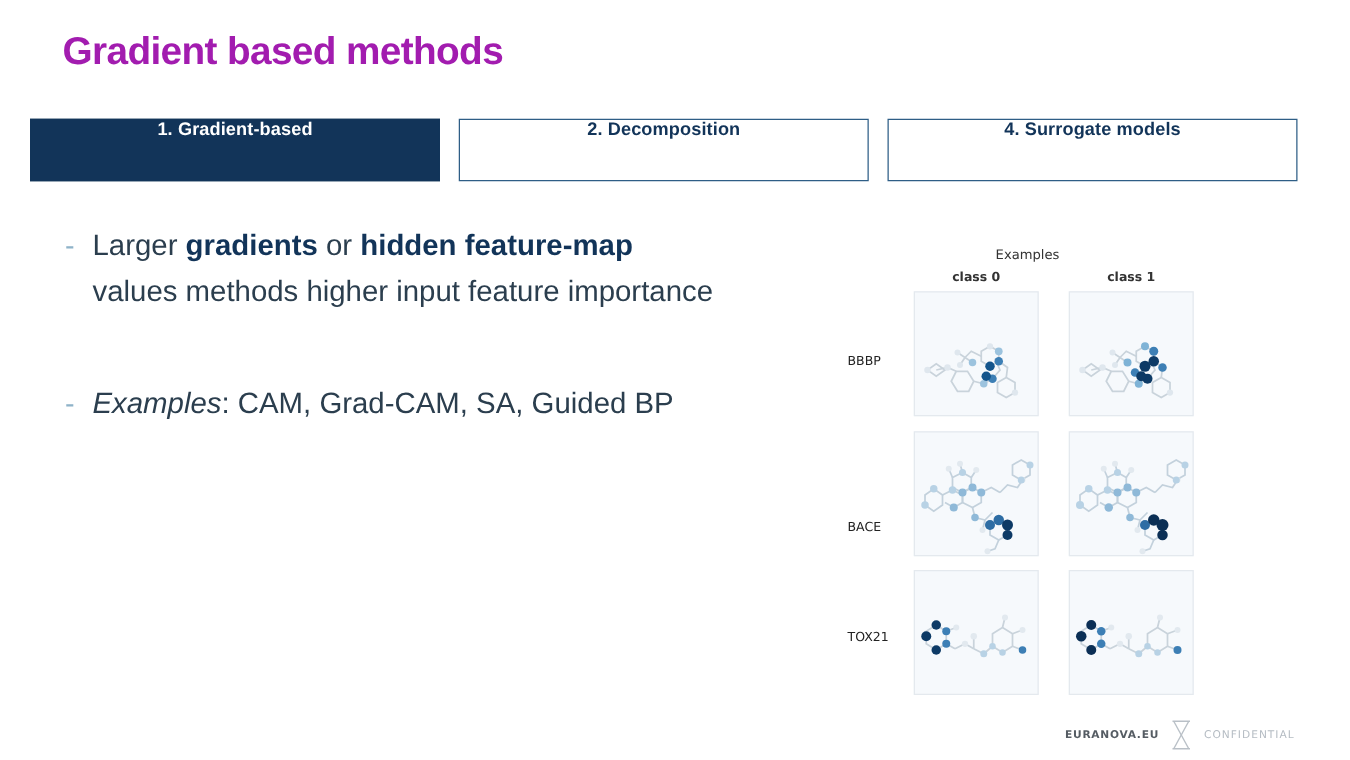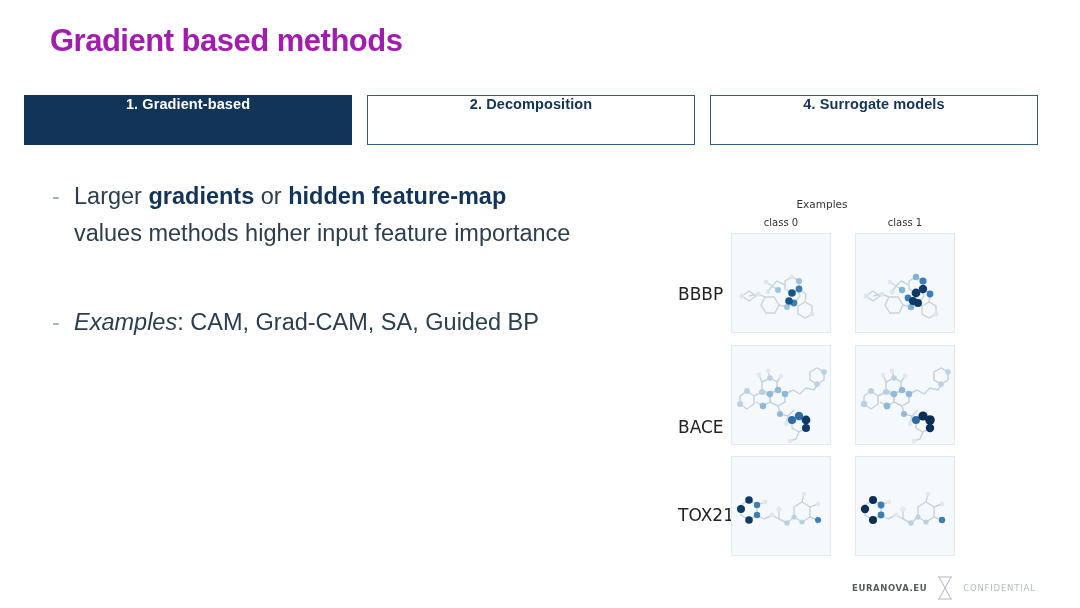--- a/index.html
+++ b/index.html
@@ -116,30 +116,31 @@
     font-family: "DejaVu Sans", sans-serif;
   }
   .fig-colhead {
     position: absolute;
     top: 19px;
     font-size: 10px;
     color: #333333;
     text-align: center;
     width: 100px;
     font-family: "DejaVu Sans", sans-serif;
+    font-weight: bold;
   }
   .fig-colhead.c0 { left: 59px; }
   .fig-colhead.c1 { left: 183px; }
 
   .fig-rowlabel {
     position: absolute;
     left: 6px;
     width: 52px;
     text-align: left;
-    font-size: 17px;
+    font-size: 10px;
     color: #222222;
     font-family: "DejaVu Sans", sans-serif;
   }
   .fig-rowlabel.r0 { top: 86px; }
   .fig-rowlabel.r1 { top: 199px; margin-top: 20px; }
   .fig-rowlabel.r2 { top: 307px; }
 
   .panel {
     position: absolute;
     width: 100px;

